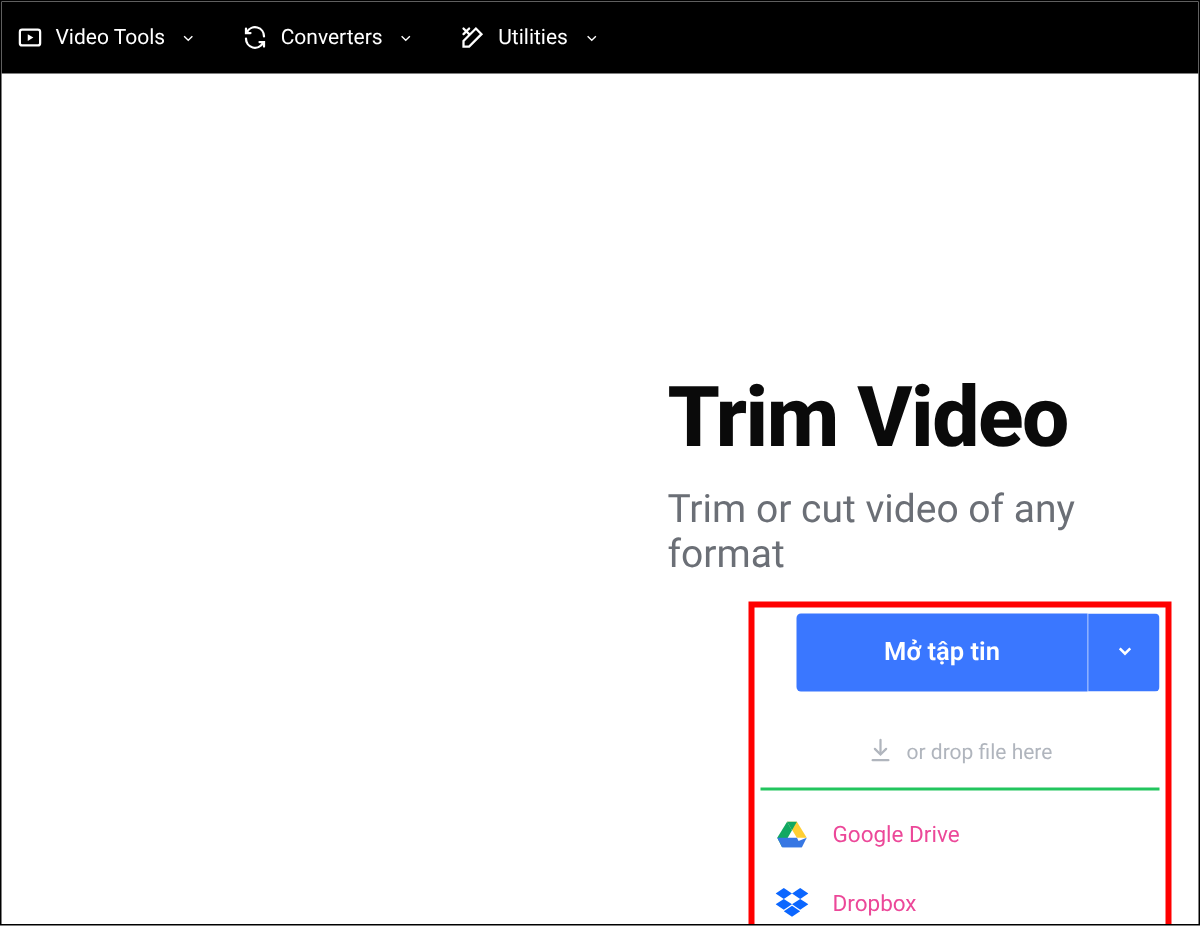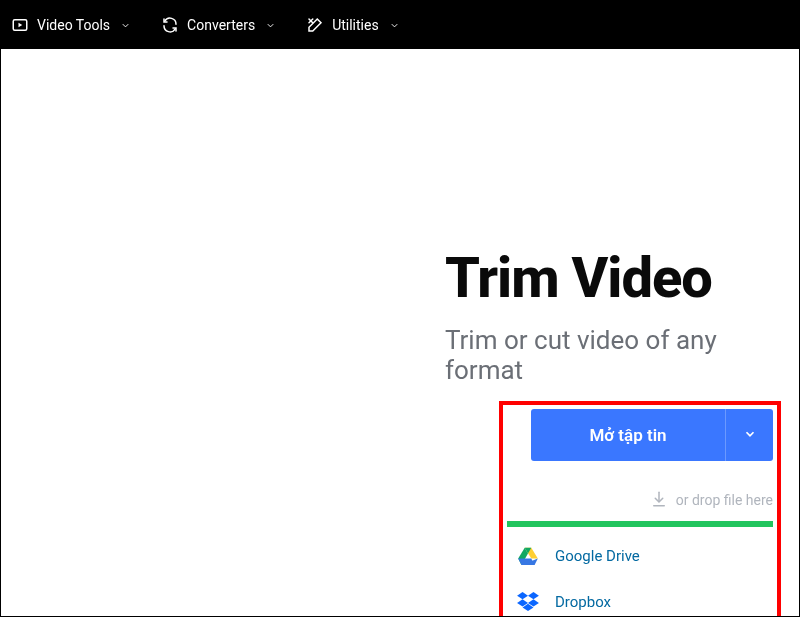--- a/index.html
+++ b/index.html
@@ -95,37 +95,37 @@
     justify-content: center;
     cursor: pointer;
     border-left: 1px solid rgba(255,255,255,0.25);
     border-radius: 0 3px 3px 0;
   }
   .dropzone {
     margin-top: 18px;
     height: 48px;
     display: flex;
     align-items: center;
-    justify-content: flex-end;
+    justify-content: center;
     gap: 8px;
     color: #b0b5bd;
     font-size: 14px;
-    border-bottom: 6px solid #22c55e;
+    border-bottom: 2px solid #22c55e;
   }
   .source-list {
     padding-top: 6px;
   }
   .source-item {
     display: flex;
     align-items: center;
     gap: 16px;
     padding: 12px 10px;
     cursor: pointer;
     font-size: 15px;
-    color: #0369a1;
+    color: #ec4899;
   }
   .src-icon {
     width: 22px;
     height: 22px;
     display: inline-flex;
     align-items: center;
     justify-content: center;
   }
 </style>
 </head>

